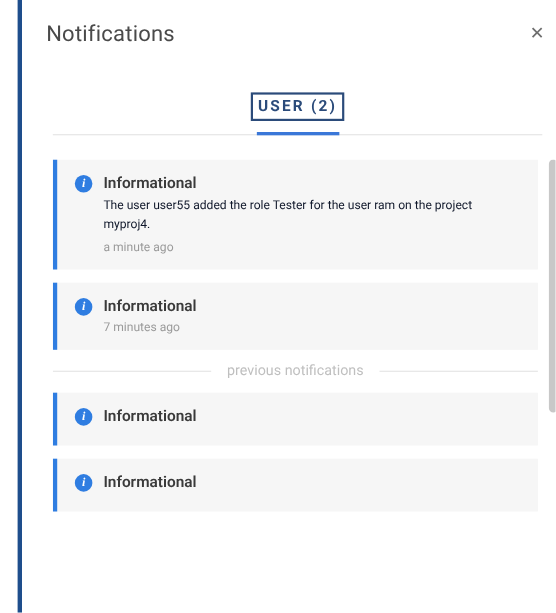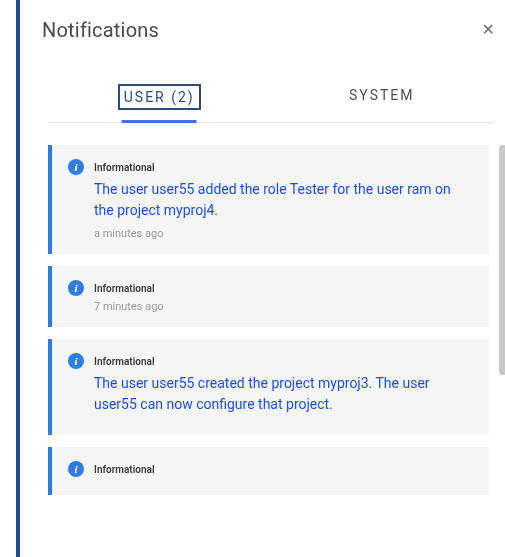--- a/index.html
+++ b/index.html
@@ -48,20 +48,21 @@
   }
   .tab {
     flex: 1;
     text-align: center;
     padding: 10px 0 12px 0;
     font-size: 14px;
     letter-spacing: 2px;
     color: #4f4f4f;
     cursor: pointer;
     position: relative;
+    font-weight: bold;
   }
   .tab-label {
     display: inline-block;
     padding: 3px 4px;
   }
   .tab.active .tab-label {
     border: 2px solid #2b4b7a;
     color: #2b4b7a;
   }
   .tab.active::after {
@@ -110,27 +111,27 @@
     color: #fff;
     font-size: 11px;
     font-weight: 700;
     font-style: italic;
     display: flex;
     align-items: center;
     justify-content: center;
     font-family: Georgia, serif;
   }
   .card-title {
-    font-size: 10px;
+    font-size: 14px;
     color: #3a3a3a;
     font-weight: 600;
   }
   .card-body {
-    font-size: 14px;
-    color: #1d4ed8;
+    font-size: 11px;
+    color: #0f172a;
     line-height: 1.5;
     margin-left: 26px;
     margin-bottom: 6px;
   }
   .card-time {
     font-size: 11px;
     color: #9a9a9a;
     margin-left: 26px;
   }
   .divider {
@@ -160,52 +161,51 @@
   </div>
 
   <div class="tabs-wrap">
     <div class="tabs">
       <div class="tab active">
         <span class="tab-label">
           <span>USER</span>
           <span>(2)</span>
         </span>
       </div>
-      <div class="tab">
-        <span class="tab-label">SYSTEM</span>
-      </div>
     </div>
   </div>
 
   <div class="scroll-area">
 
     <div class="card">
       <div class="card-top">
         <div class="info-icon">i</div>
         <div class="card-title">Informational</div>
       </div>
       <div class="card-body">The user user55 added the role Tester for the user ram on the project myproj4.</div>
-      <div class="card-time">a minutes ago</div>
+      <div class="card-time">a minute ago</div>
     </div>
 
     <div class="card">
       <div class="card-top">
         <div class="info-icon">i</div>
         <div class="card-title">Informational</div>
       </div>
       <div class="card-time">7 minutes ago</div>
     </div>
 
-
-    <div class="card">
-      <div class="card-top">
-        <div class="info-icon">i</div>
-        <div class="card-title">Informational</div>
-      </div>
-      <div class="card-body">The user user55 created the project myproj3. The user user55 can now configure that project.</div>
+    <div class="divider">
+      <span class="divider-label">previous notifications</span>
+    </div>
+
+    <div class="card">
+      <div class="card-top">
+        <div class="info-icon">i</div>
+        <div class="card-title">Informational</div>
+      </div>
     </div>
 
     <div class="card">
       <div class="card-top">
         <div class="info-icon">i</div>
         <div class="card-title">Informational</div>
       </div>
     </div>
 
     <div class="scrollbar"></div>

